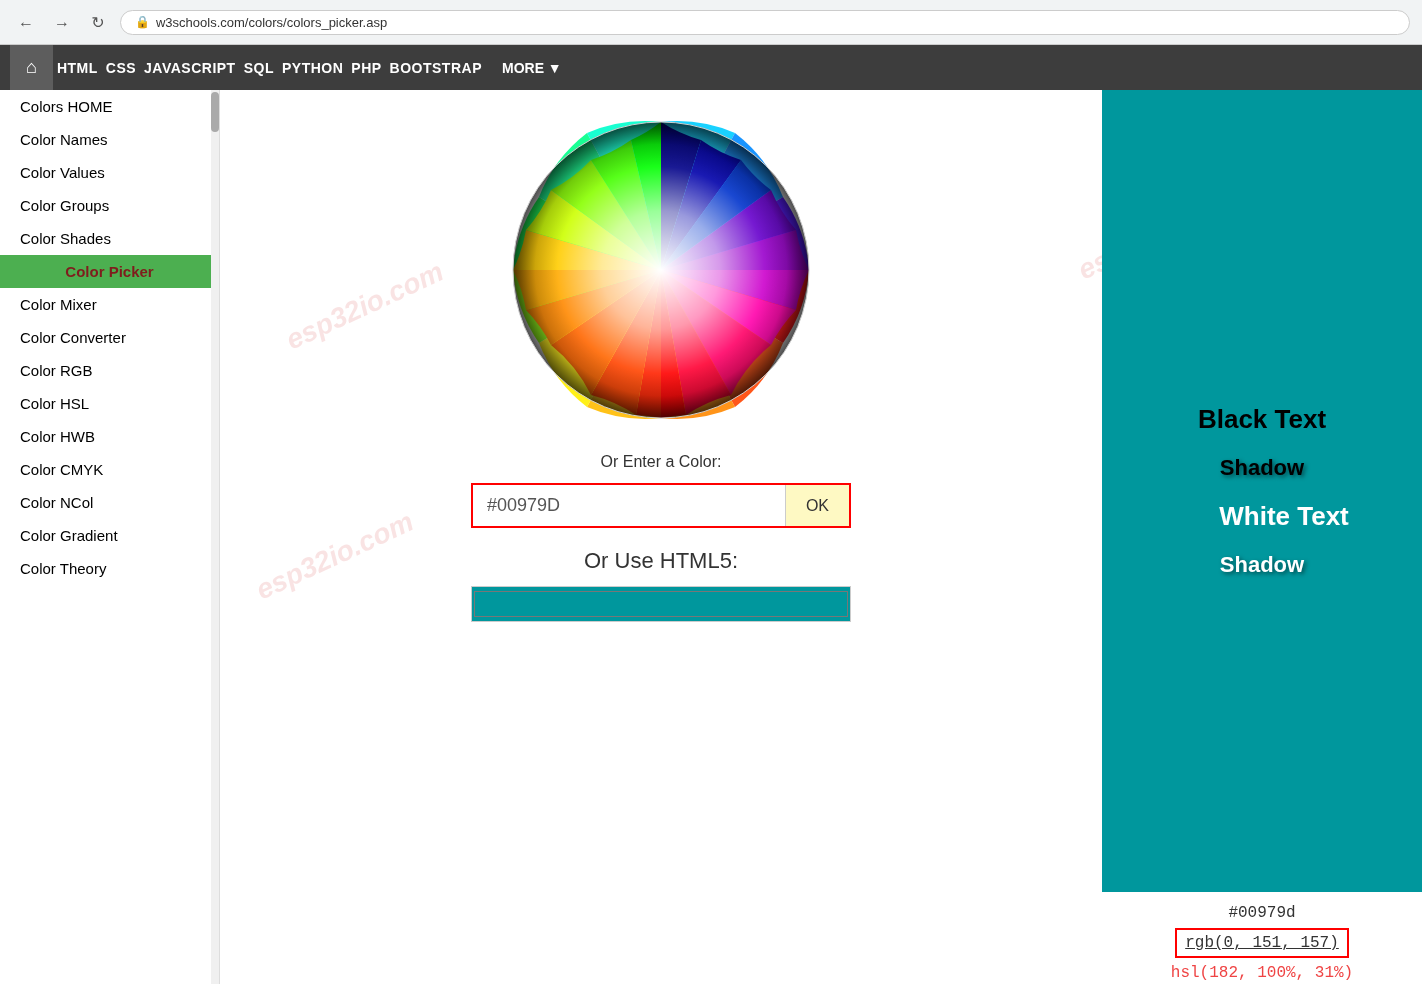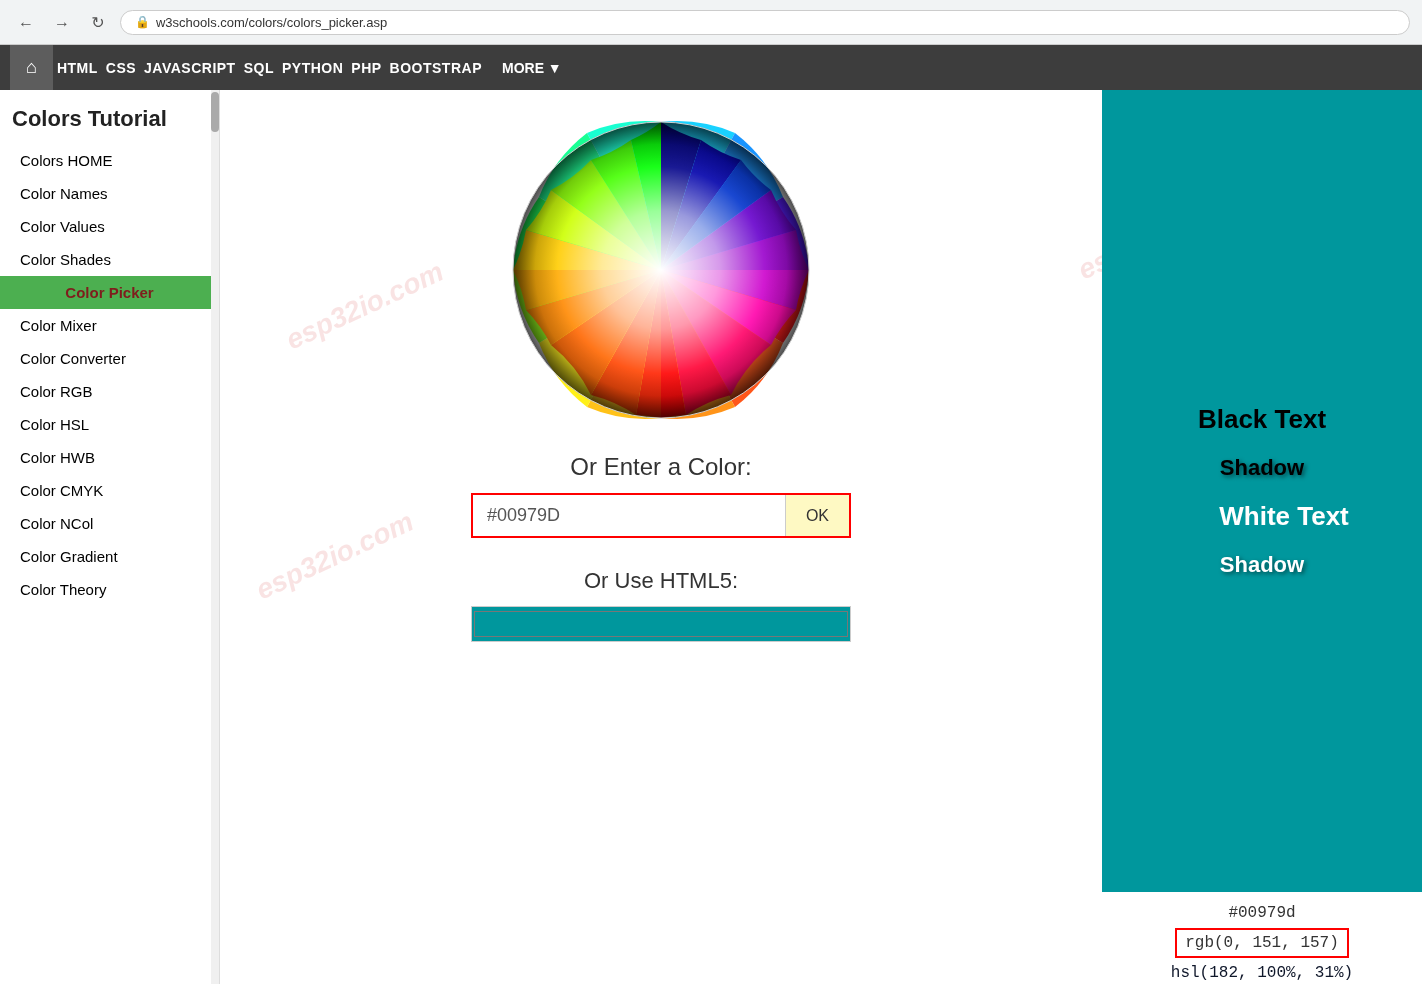--- a/index.html
+++ b/index.html
@@ -153,21 +153,21 @@
       width: 320px;
       height: 320px;
     }
 
     
     .enter-color-section {
       text-align: center;
       margin-bottom: 20px;
     }
     .enter-color-label {
-      font-size: 24px;
+      font-size: 16px;
       color: #333;
       margin-bottom: 12px;
     }
     .color-input-row {
       display: flex;
       border: 2px solid red;
       width: 380px;
     }
     .color-input {
       flex: 1;
@@ -183,21 +183,21 @@
       border: none;
       border-left: 1px solid #ccc;
       font-size: 16px;
       cursor: pointer;
       color: #333;
     }
 
     
     .html5-section {
       text-align: center;
-      margin-top: 10px;
+      margin-top: 0;
     }
     .html5-label {
       font-size: 22px;
       color: #333;
       margin-bottom: 12px;
     }
     .html5-slider-container {
       width: 380px;
     }
     .html5-color-input {
@@ -266,24 +266,25 @@
       color: #333;
       margin-bottom: 6px;
     }
     .color-rgb-value {
       font-size: 16px;
       color: #333;
       border: 2px solid red;
       padding: 4px 8px;
       display: inline-block;
       margin-bottom: 6px;
+      text-decoration: underline;
     }
     .color-hsl-value {
       font-size: 16px;
-      color: #0f172a;
+      color: #ef4444;
     }
   </style>
 </head>
 <body>
 
 <div class="browser-chrome">
   <button class="nav-btn">←</button>
   <button class="nav-btn">→</button>
   <button class="nav-btn">↻</button>
   <div class="address-bar">
@@ -303,24 +304,24 @@
   <a href="#">BOOTSTRAP</a>
   <span class="more-btn">MORE ▼</span>
 </nav>
 
 <div class="layout">
 
   <aside class="sidebar">
     <div class="sidebar-scrollbar">
       <div class="sidebar-scrollbar-thumb"></div>
     </div>
-    <div class="sidebar-title">Colors Tutorial</div>
     <a class="sidebar-item">Colors HOME</a>
     <a class="sidebar-item">Color Names</a>
     <a class="sidebar-item">Color Values</a>
+    <a class="sidebar-item">Color Groups</a>
     <a class="sidebar-item">Color Shades</a>
     <a class="sidebar-item active">Color Picker</a>
     <a class="sidebar-item">Color Mixer</a>
     <a class="sidebar-item">Color Converter</a>
     <a class="sidebar-item">Color RGB</a>
     <a class="sidebar-item">Color HSL</a>
     <a class="sidebar-item">Color HWB</a>
     <a class="sidebar-item">Color CMYK</a>
     <a class="sidebar-item">Color NCol</a>
     <a class="sidebar-item">Color Gradient</a>

